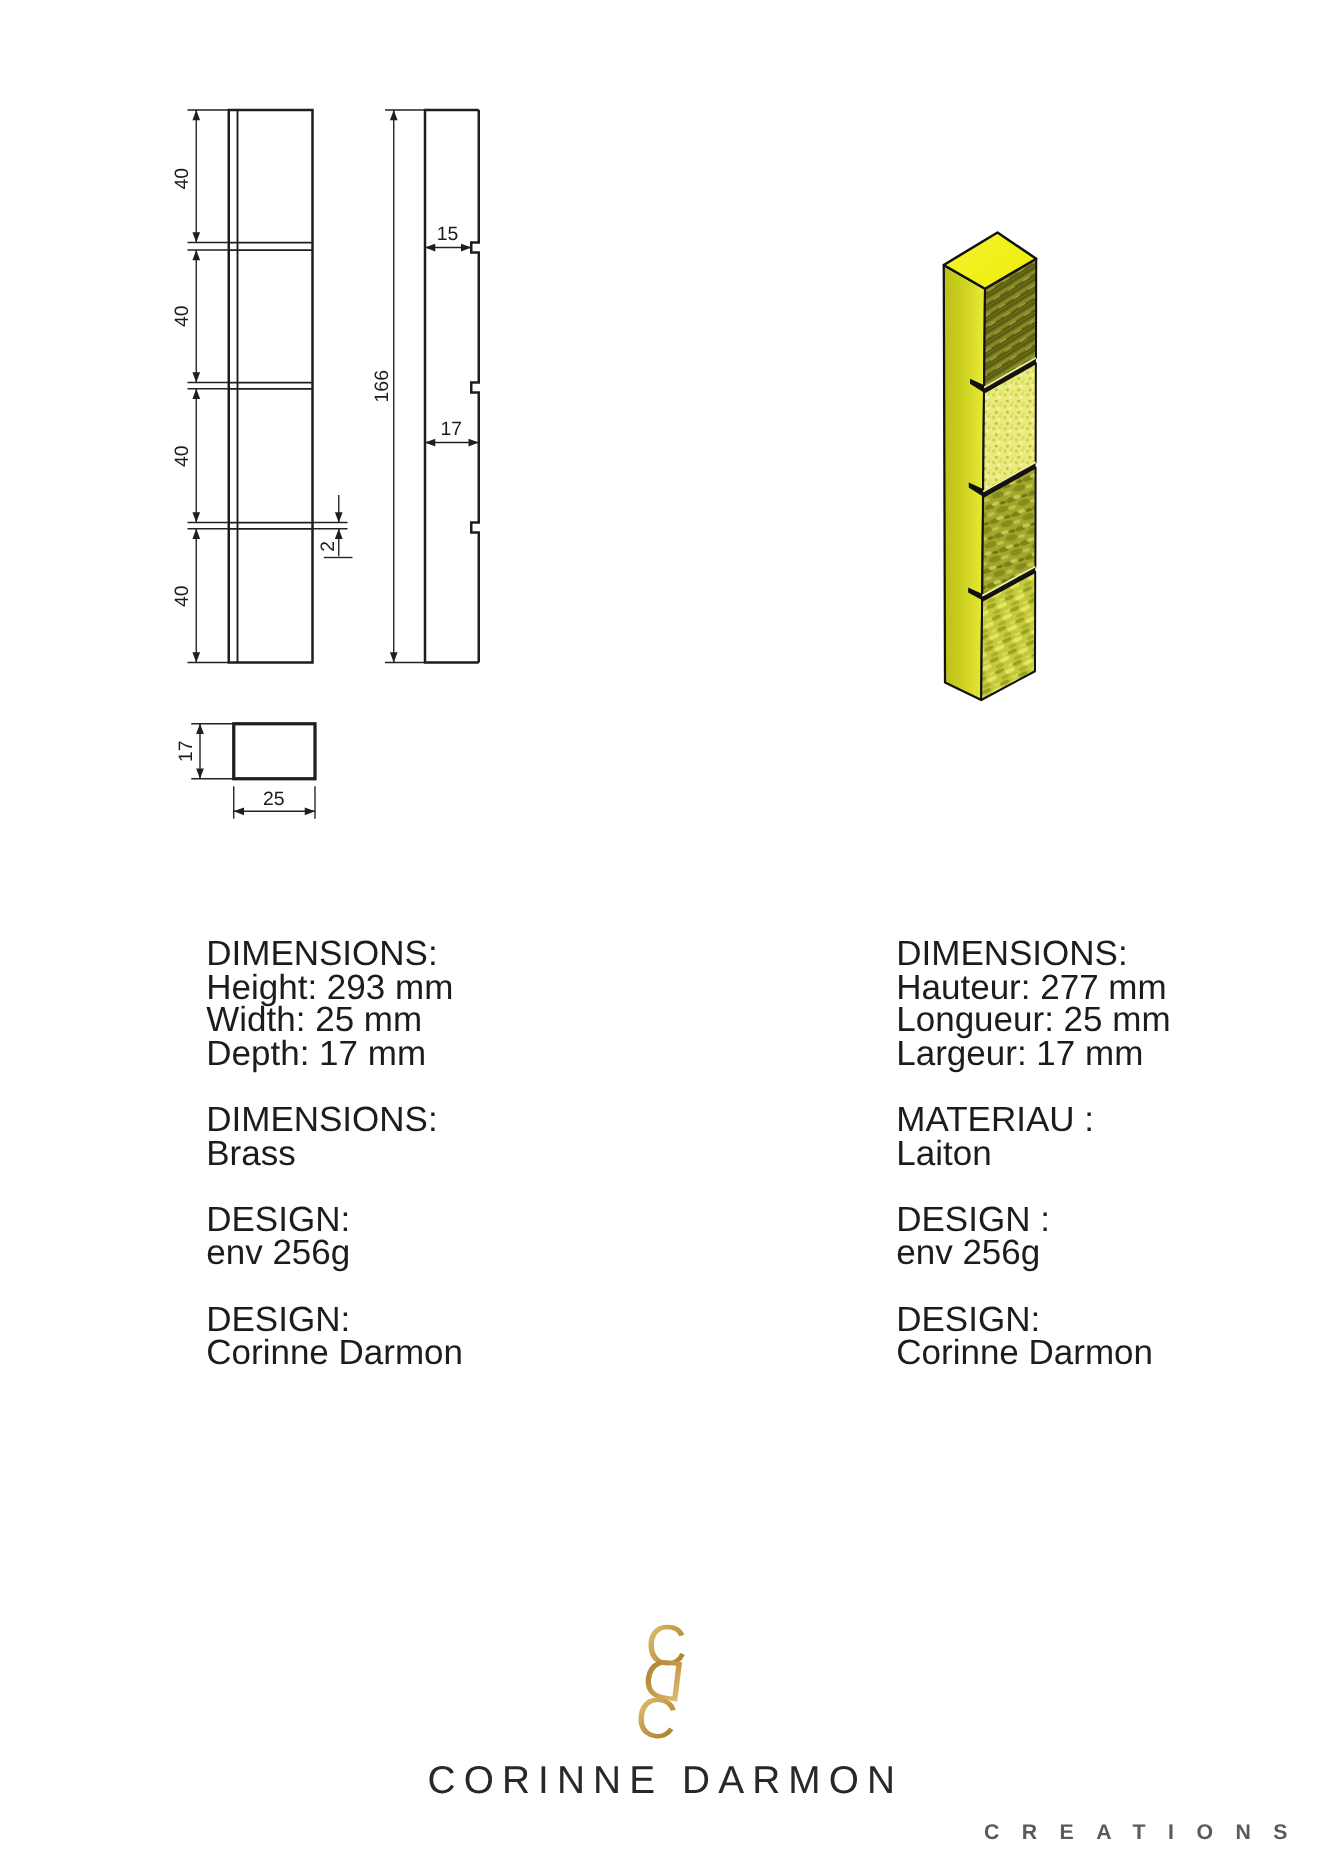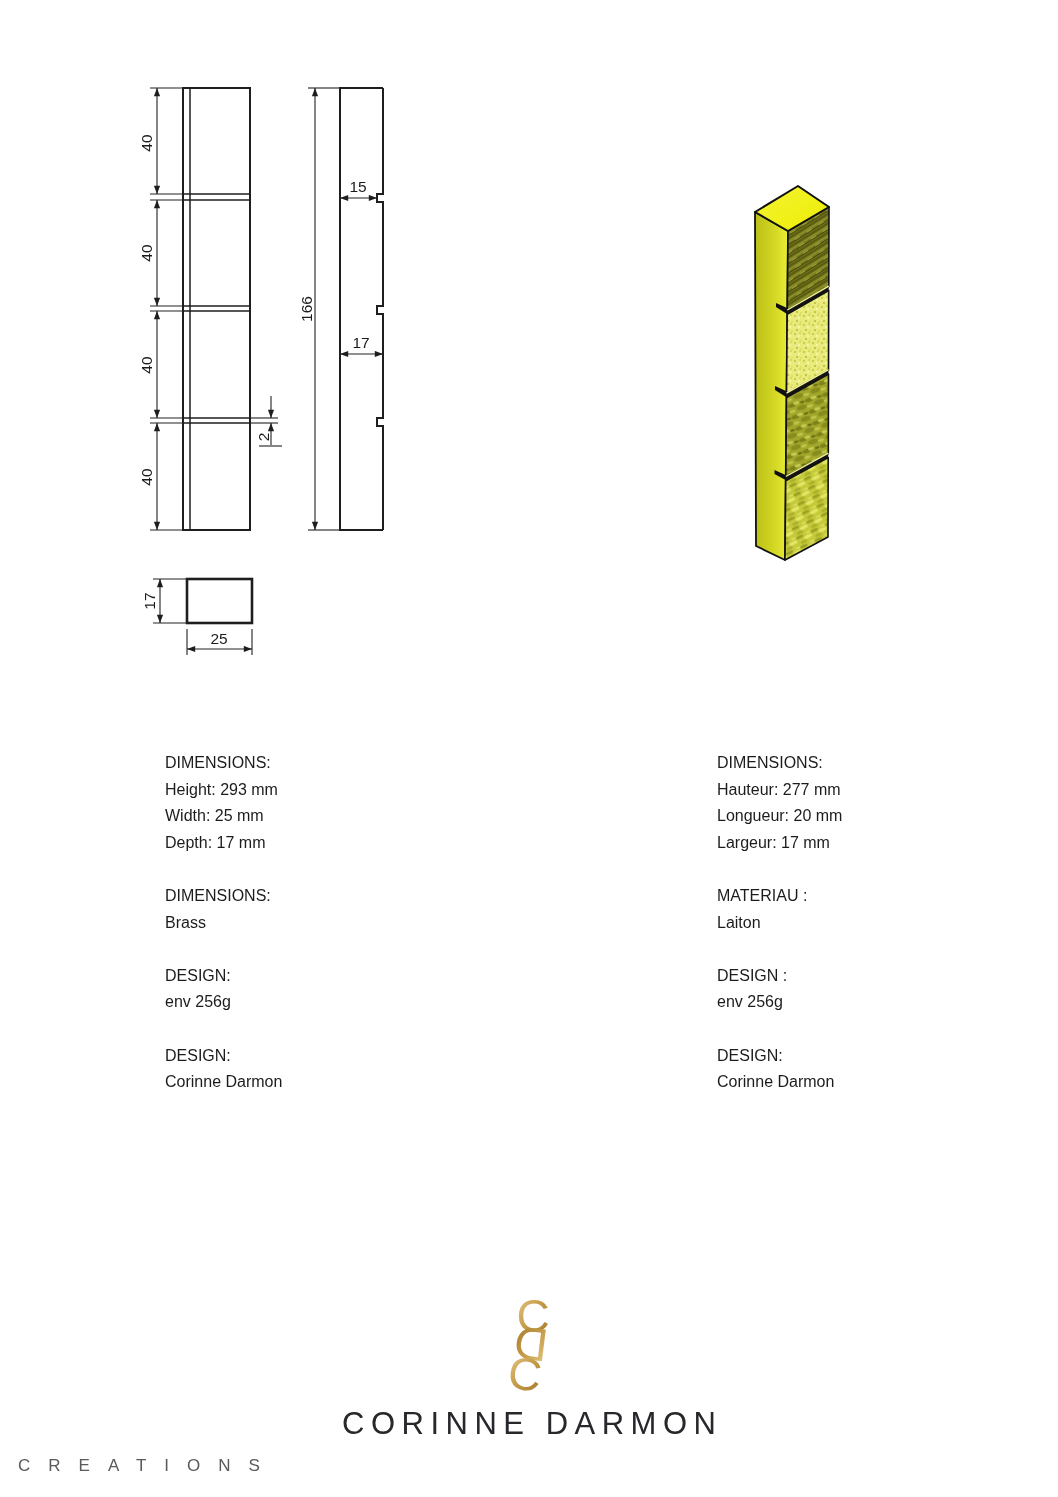--- a/index.html
+++ b/index.html
@@ -5,33 +5,33 @@
   html,body{margin:0;padding:0;background:#ffffff;}
   #page{
     position:relative;width:1058px;height:1497px;background:#ffffff;
     overflow:hidden;font-family:"Liberation Sans",sans-serif;
   }
   svg{position:absolute;display:block;}
   #drawing{left:130px;top:80px;}
   #render3d{left:730px;top:170px;}
   #monogram{left:489px;top:1288px;}
 
-  .specs{position:absolute;color:#1c1c1c;font-size:16px;line-height:26.6px;}
+  .specs{position:absolute;color:#1c1c1c;font-size:28px;line-height:26.6px;}
   #specs-en{left:165px;top:750px;}
   #specs-fr{left:717px;top:750px;}
   .spec-section{margin:0 0 26.6px 0;}
   .spec-title,.spec-line{white-space:pre;}
 
   .wordmark{
     position:absolute;left:0;right:0;top:1406px;text-align:center;
     font-size:31px;letter-spacing:6.5px;text-indent:6.5px;color:#27272c;font-weight:400;
   }
   .subtitle{
-    position:absolute;left:0;right:0;top:1456px;text-align:left;
-    font-size:17px;letter-spacing:18px;text-indent:18px;color:#5a5a5e;font-weight:400;
+    position:absolute;left:0;right:10px;top:1456px;text-align:right;
+    font-size:17px;letter-spacing:18px;text-indent:18px;color:#5a5a5e;font-weight:700;
   }
 
   .dim-label{font-family:"Liberation Sans",sans-serif;font-size:15.5px;fill:#1c1c1c;}
 </style>
 </head>
 <body>
 
 <div id="page">
 
   <svg id="drawing" width="300" height="600" viewBox="0 0 300 600">
@@ -195,21 +195,21 @@
     <div class="spec-section">
       <div class="spec-title">DESIGN:</div>
       <div class="spec-line">Corinne Darmon</div>
     </div>
   </div>
 
   <div class="specs" id="specs-fr">
     <div class="spec-section">
       <div class="spec-title">DIMENSIONS:</div>
       <div class="spec-line">Hauteur: 277 mm</div>
-      <div class="spec-line">Longueur: 20 mm</div>
+      <div class="spec-line">Longueur: 25 mm</div>
       <div class="spec-line">Largeur: 17 mm</div>
     </div>
     <div class="spec-section">
       <div class="spec-title">MATERIAU :</div>
       <div class="spec-line">Laiton</div>
     </div>
     <div class="spec-section">
       <div class="spec-title">DESIGN :</div>
       <div class="spec-line">env 256g</div>
     </div>

